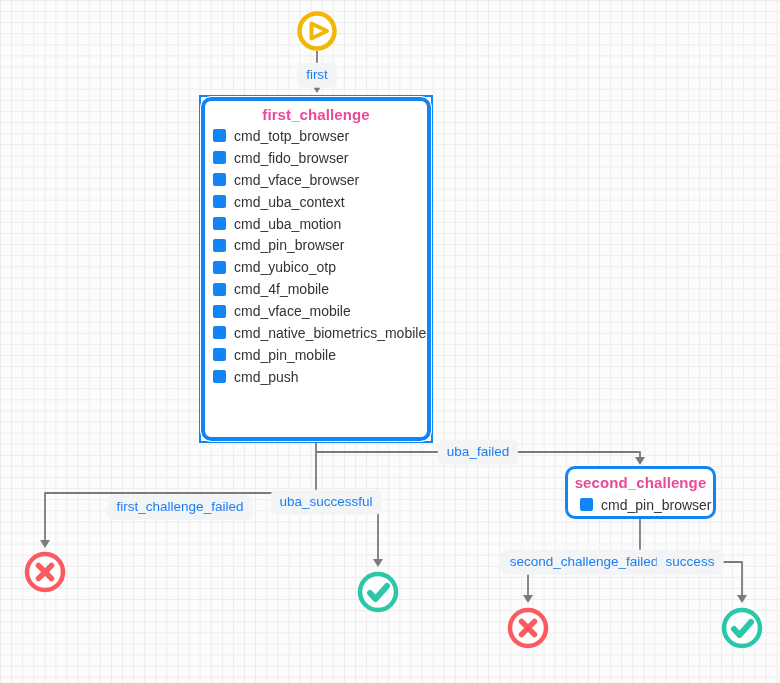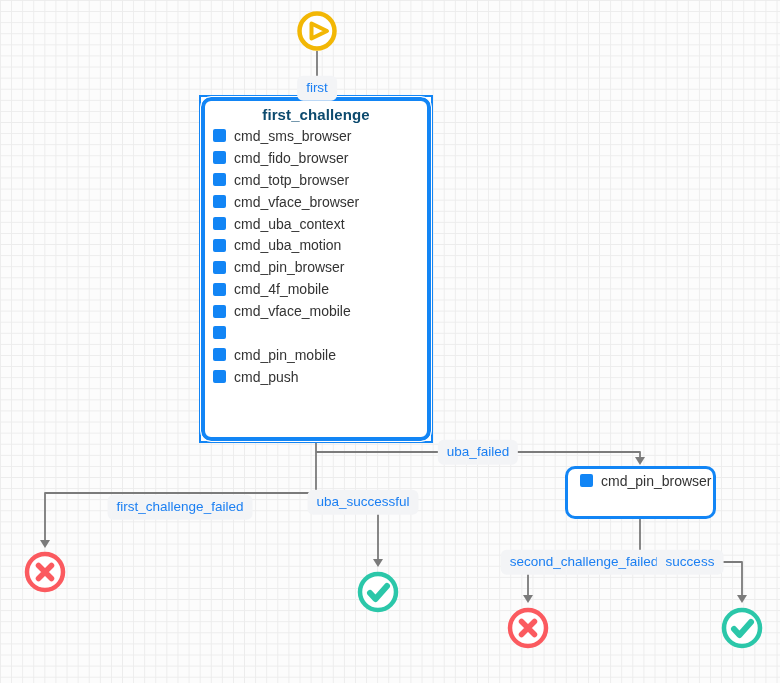--- a/index.html
+++ b/index.html
@@ -27,21 +27,21 @@
   }
   .node-inner{
     width:100%; height:100%; border:4px solid var(--blue); border-radius:10px;
     outline:1px solid #fff; background:#fff; overflow:hidden;
   }
   .node-plain{
     position:absolute; border:3.5px solid var(--blue); border-radius:10px;
     background:#fff; overflow:hidden;
   }
   .node-title{
-    font-size:15px; font-weight:bold; color:#0c4a6e; text-align:center;
+    font-size:15px; font-weight:bold; color:#ec4899; text-align:center;
     padding-top:4px; height:24px; line-height:20px; letter-spacing:.1px;
   }
   .cmd-row{height:21.9px; display:flex; align-items:center; padding-left:8px;}
   .node-plain .cmd-row{height:23px; padding-left:12px;}
   .cmd-icon{
     width:13px; height:13px; background:var(--blue); border-radius:2px;
     flex:0 0 13px; margin-right:8px;
   }
   .cmd-label{font-size:14px; color:var(--text); white-space:nowrap;}
 
@@ -107,78 +107,80 @@
       <path d="M-8,1 L-2.5,7 L9,-6" stroke="var(--green)" stroke-width="6" stroke-linecap="round" stroke-linejoin="round" fill="none"></path>
     </g>
   </svg>
 
   <div class="node-outer" style="left:199px; top:95px; width:234px; height:348px;">
     <div class="node-inner">
       <div class="node-title">first_challenge</div>
       <div class="node-items">
           <div class="cmd-row">
             <span class="cmd-icon"></span>
-            <span class="cmd-label">cmd_sms_browser</span>
+            <span class="cmd-label">cmd_totp_browser</span>
           </div>
           <div class="cmd-row">
             <span class="cmd-icon"></span>
             <span class="cmd-label">cmd_fido_browser</span>
-          </div>
-          <div class="cmd-row">
-            <span class="cmd-icon"></span>
-            <span class="cmd-label">cmd_totp_browser</span>
           </div>
           <div class="cmd-row">
             <span class="cmd-icon"></span>
             <span class="cmd-label">cmd_vface_browser</span>
           </div>
           <div class="cmd-row">
             <span class="cmd-icon"></span>
             <span class="cmd-label">cmd_uba_context</span>
           </div>
           <div class="cmd-row">
             <span class="cmd-icon"></span>
             <span class="cmd-label">cmd_uba_motion</span>
           </div>
           <div class="cmd-row">
             <span class="cmd-icon"></span>
             <span class="cmd-label">cmd_pin_browser</span>
           </div>
           <div class="cmd-row">
             <span class="cmd-icon"></span>
+            <span class="cmd-label">cmd_yubico_otp</span>
+          </div>
+          <div class="cmd-row">
+            <span class="cmd-icon"></span>
             <span class="cmd-label">cmd_4f_mobile</span>
           </div>
           <div class="cmd-row">
             <span class="cmd-icon"></span>
             <span class="cmd-label">cmd_vface_mobile</span>
           </div>
           <div class="cmd-row">
             <span class="cmd-icon"></span>
+            <span class="cmd-label">cmd_native_biometrics_mobile</span>
           </div>
           <div class="cmd-row">
             <span class="cmd-icon"></span>
             <span class="cmd-label">cmd_pin_mobile</span>
           </div>
           <div class="cmd-row">
             <span class="cmd-icon"></span>
             <span class="cmd-label">cmd_push</span>
           </div>
         </div>
     </div>
   </div>
 
   <div class="node-plain" style="left:565px; top:466px; width:151px; height:53px;">
+    <div class="node-title">second_challenge</div>
     <div class="node-items">
         <div class="cmd-row">
           <span class="cmd-icon"></span>
           <span class="cmd-label">cmd_pin_browser</span>
         </div>
       </div>
   </div>
 
-  <div class="pill" style="left:317px; top:88px;">first</div>
+  <div class="pill" style="left:317px; top:75px;">first</div>
   <div class="pill" style="left:478px; top:452px;">uba_failed</div>
   <div class="pill" style="left:180px; top:507px;">first_challenge_failed</div>
-  <div class="pill" style="left:363px; top:502px;text-align:right;">uba_successful</div>
+  <div class="pill" style="left:326px; top:502px;text-align:right;">uba_successful</div>
   <div class="pill" style="left:584px; top:562px;">second_challenge_failed</div>
   <div class="pill" style="left:690px; top:562px;">success</div>
 
 </div>
 
 </body></html>

